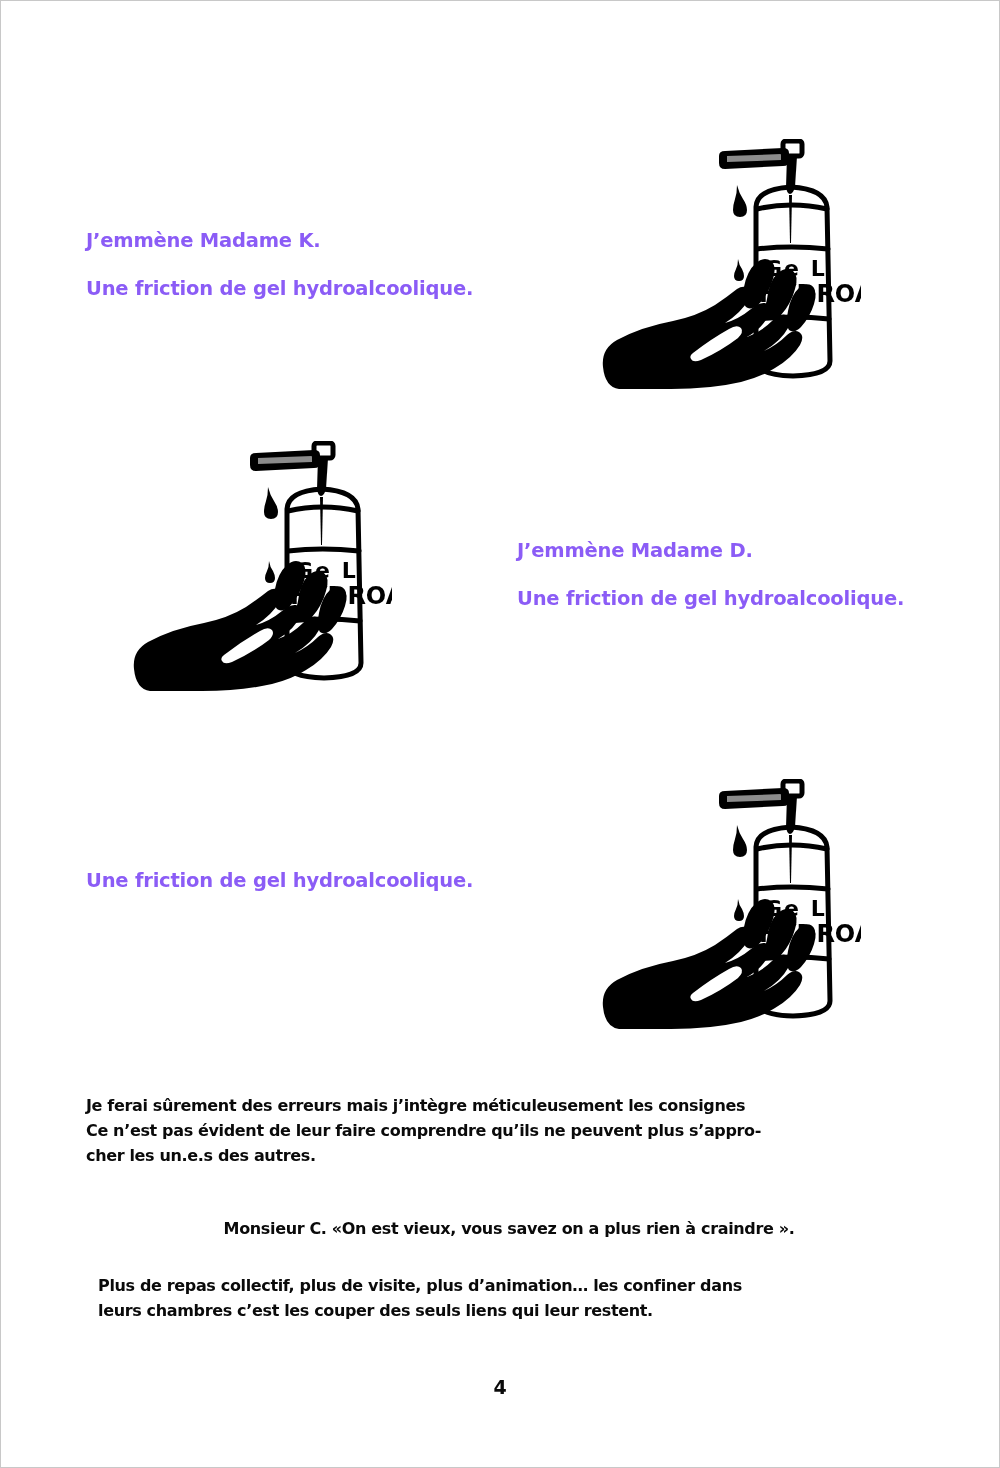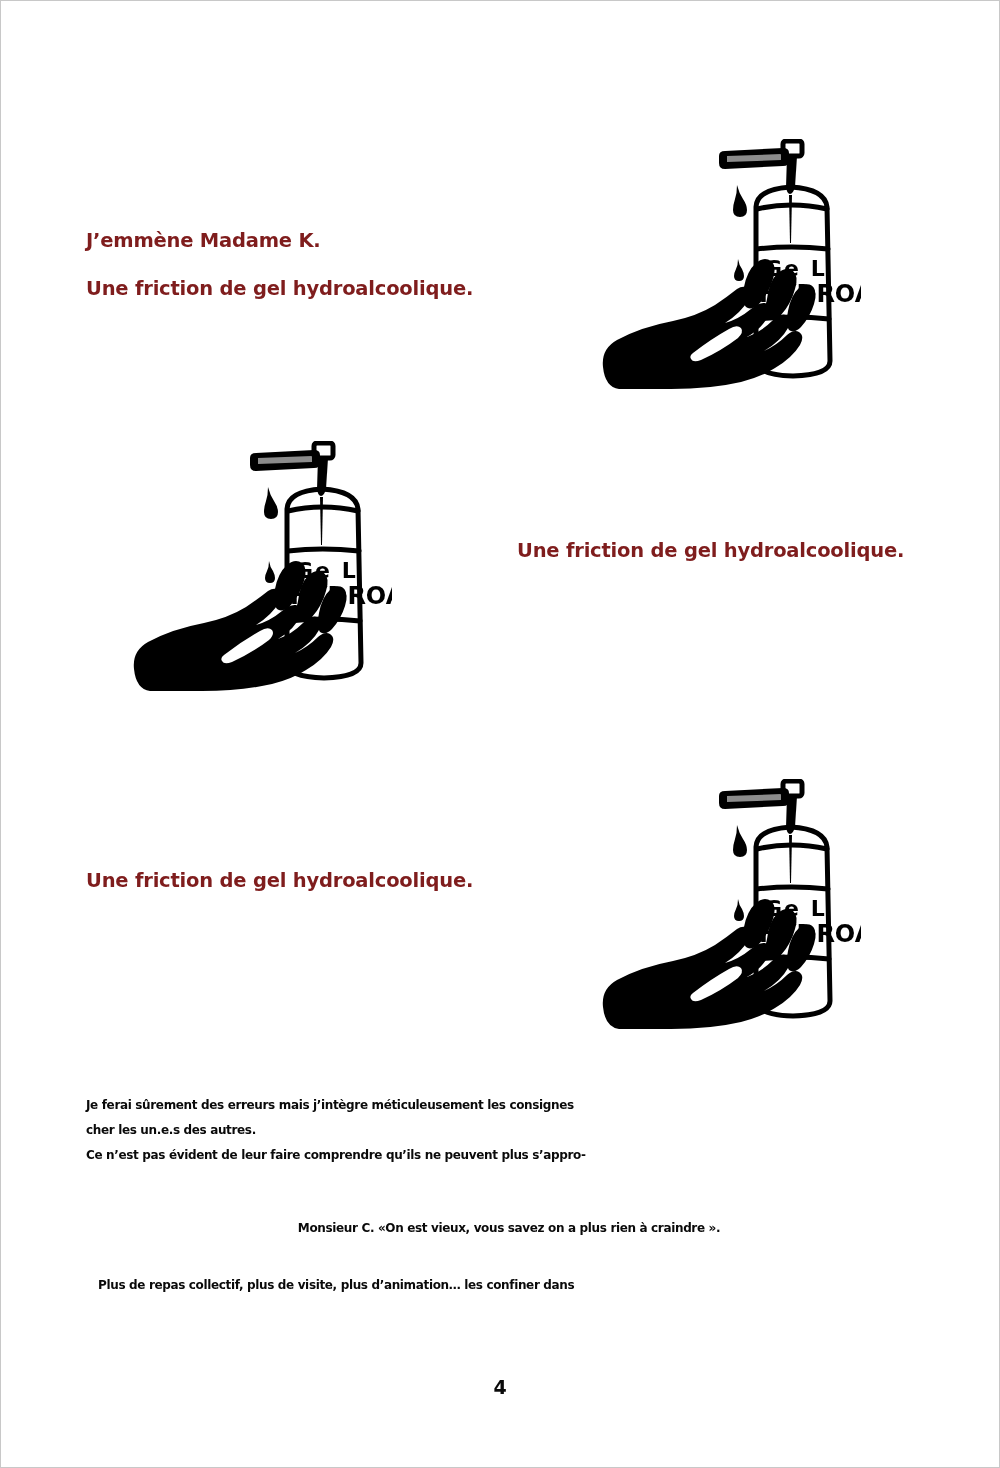--- a/index.html
+++ b/index.html
@@ -25,37 +25,37 @@
   }
 
   
   .caption {
     position: absolute;
     font-family: "DejaVu Sans", sans-serif;
     font-size: 19.5px;
     font-weight: 600;
     letter-spacing: -0.2px;
     line-height: 1.25;
-    color: #7f1d1d;
+    color: #8b5cf6;
     white-space: nowrap;
   }
   .caption .line1 { margin-bottom: 24px; }
   .caption .line2 { }
 
   .cap-1 { left: 85px;  top: 228px; }
   .cap-2 { left: 516px; top: 538px; }
   .cap-3 { left: 85px;  top: 868px; }
 
   
   .prose {
     position: absolute;
     left: 85px;
     width: 830px;
     font-family: "DejaVu Sans", sans-serif;
-    font-size: 12px;
+    font-size: 16px;
     font-weight: 600;
     letter-spacing: -0.35px;
     line-height: 25px;
     color: #0a0a0a;
   }
   .prose p { margin: 0; }
   .prose-a { top: 1092px; }
   .prose-b { top: 1215px; padding-left: 8px; text-align: center; }
   .prose-c { top: 1272px; margin-left: 12px; }
 
@@ -194,20 +194,21 @@
         <path d="M2 228 Q0 210 16 201 Q40 188 72 182 Q96 177 114 166 Q126 158 136 150 Q142 146 147 149 Q152 153 148 160 Q140 174 124 184 Q138 180 150 170 Q158 163 164 164 Q171 166 168 175 Q163 188 146 198 Q160 193 171 182 Q179 174 185 176 Q192 179 187 189 Q180 202 163 212 Q176 206 186 196 Q193 190 198 193 Q204 197 199 206 Q191 219 174 229 Q160 238 140 243 Q110 250 70 250 L18 250 Q4 248 2 228 Z"></path>
         <path d="M143 148 Q146 132 155 124 Q163 117 170 122 Q176 127 172 140 Q168 154 158 165 Q150 172 145 168 Q140 163 143 148 Z"></path>
         <path d="M166 160 Q168 142 177 134 Q185 127 192 132 Q198 137 194 150 Q190 165 180 176 Q172 183 167 179 Q162 174 166 160 Z"></path>
         <path d="M187 172 Q190 156 198 149 Q205 143 211 148 Q217 153 213 165 Q209 178 200 188 Q193 195 188 191 Q184 186 187 172 Z"></path>
       </g>
       <path d="M92 214 Q110 200 128 190 Q136 185 140 189 Q143 193 137 199 Q120 212 100 221 Q92 224 90 220 Q88 217 92 214 Z" fill="#ffffff"></path>
     </svg>
   </div>
 
   <div class="caption cap-2">
+    <div class="line1">J’emmène Madame D.</div>
     <div class="line2">Une friction de gel hydroalcoolique.</div>
   </div>
 
   <div class="caption cap-3">
     <div class="line2">Une friction de gel hydroalcoolique.</div>
   </div>
 
   <div class="illo illo-3">
     <svg viewBox="0 0 260 250" xmlns="http://www.w3.org/2000/svg">
       <g fill="#000000">
@@ -234,27 +235,28 @@
         <path d="M143 148 Q146 132 155 124 Q163 117 170 122 Q176 127 172 140 Q168 154 158 165 Q150 172 145 168 Q140 163 143 148 Z"></path>
         <path d="M166 160 Q168 142 177 134 Q185 127 192 132 Q198 137 194 150 Q190 165 180 176 Q172 183 167 179 Q162 174 166 160 Z"></path>
         <path d="M187 172 Q190 156 198 149 Q205 143 211 148 Q217 153 213 165 Q209 178 200 188 Q193 195 188 191 Q184 186 187 172 Z"></path>
       </g>
       <path d="M92 214 Q110 200 128 190 Q136 185 140 189 Q143 193 137 199 Q120 212 100 221 Q92 224 90 220 Q88 217 92 214 Z" fill="#ffffff"></path>
     </svg>
   </div>
 
   <div class="prose prose-a">
     <p>Je ferai sûrement des erreurs mais j’intègre méticuleusement les consignes</p>
+    <p>Ce n’est pas évident de leur faire comprendre qu’ils ne peuvent plus s’appro-</p>
     <p>cher les un.e.s des autres.</p>
-    <p>Ce n’est pas évident de leur faire comprendre qu’ils ne peuvent plus s’appro-</p>
   </div>
 
   <div class="prose prose-b">
     <p>Monsieur C.  «On est vieux,  vous savez on a plus rien à craindre ».</p>
   </div>
 
   <div class="prose prose-c">
     <p>Plus de repas collectif, plus de visite, plus d’animation… les confiner dans</p>
+    <p>leurs chambres c’est les couper des seuls liens qui leur restent.</p>
   </div>
 
   <div class="page-number">4</div>
 
 </div>
 
 </body></html>

